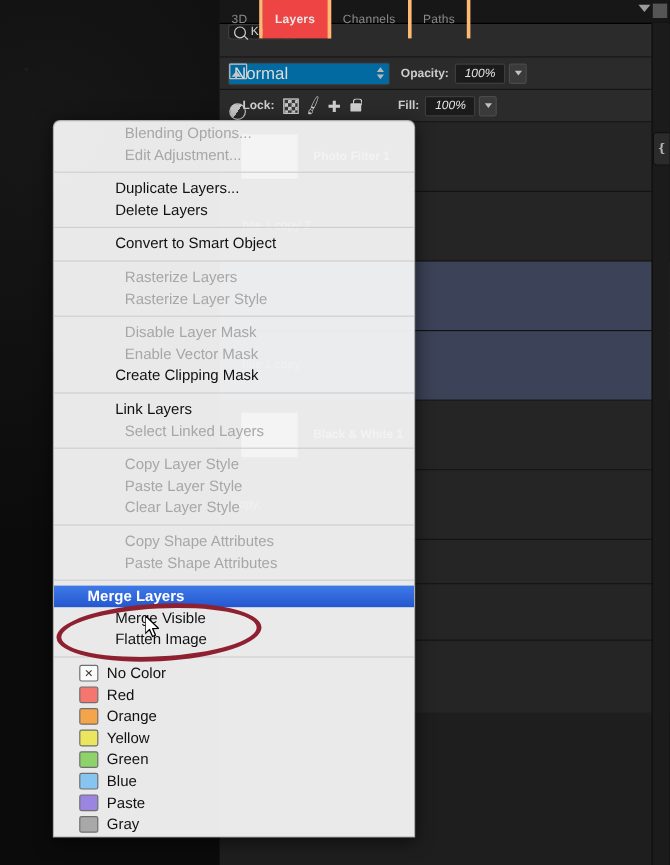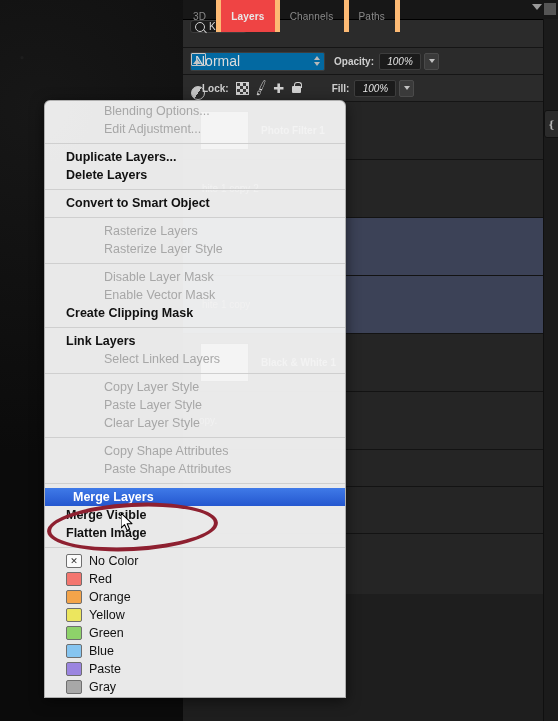--- a/index.html
+++ b/index.html
@@ -37,21 +37,21 @@
 
   
   #panel-tabbar{
     position:relative;height:19px;background:#171717;
     border-bottom:1px solid #000;
     display:flex;align-items:stretch;
   }
   .panel-tab{
     display:flex;align-items:center;padding:16px 10px;
     font-size:10px;color:#8a8a8a;letter-spacing:.2px;
-    border-right:5px solid #fdba74;
+    border-right:3px solid #fdba74;
   }
   .panel-tab.active{
     background:#ef4444;color:#e8e8e8;font-weight:bold;
   }
   #panel-menu-btn{
     position:absolute;right:16px;top:4px;width:0;height:0;
     border-left:5px solid transparent;border-right:5px solid transparent;
     border-top:6px solid #9a9a9a;
   }
   #panel-collapse-btn{
@@ -206,21 +206,21 @@
     border-top-left-radius:6px;border-top-right-radius:6px;
     box-shadow:0 3px 14px rgba(0,0,0,.55);
     overflow:hidden;
     font-size:12.5px;color:#121212;
   }
   .menu-item{
     position:relative;height:18px;line-height:18px;
     padding-left:21px;white-space:nowrap;
   }
   .menu-item.disabled{color:#a7a7a7;margin-left:38px;}
-  .menu-item.enabled{color:#111;font-weight:bold;}
+  .menu-item.enabled{color:#111;font-weight:normal;margin-left:30px;}
   .menu-item.highlighted{
     background:linear-gradient(to bottom,#3f7ae8 0%,#2457cf 100%);
     color:#fff;font-weight:bold;padding-left:28px;
   }
   .menu-sep{
     height:1px;background:#cfcfcf;margin:4px 0 3px 0;
   }
   .menu-group{padding:1px 0;}
 
   

